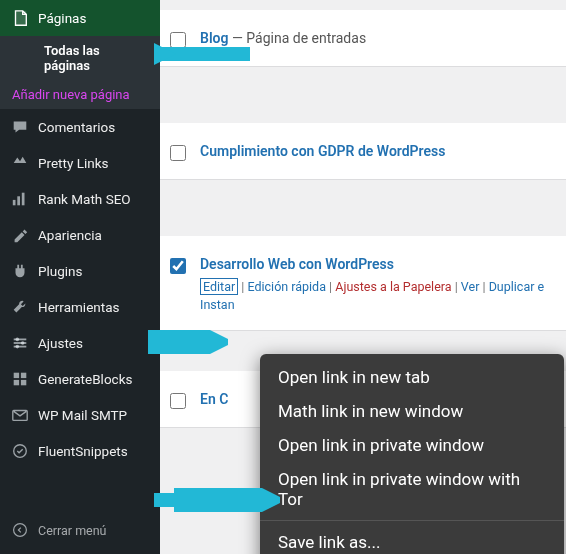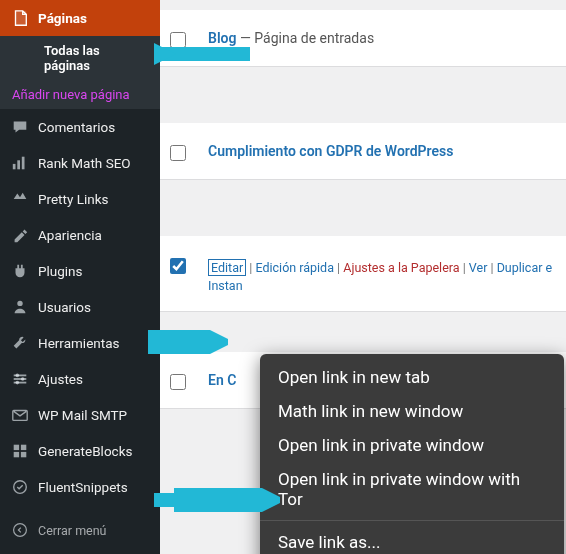--- a/index.html
+++ b/index.html
@@ -1,34 +1,34 @@
 <!DOCTYPE html>
 <html><head>
 <meta charset="utf-8">
 <style>
 * { margin:0; padding:0; box-sizing:border-box; font-family:-apple-system,BlinkMacSystemFont,"Segoe UI",Roboto,sans-serif; }
 body { width:566px; height:554px; overflow:hidden; background:#f0f0f1; position:relative; }
 
 .sidebar { width:160px; height:554px; background:#1d2327; color:#eee; position:absolute; left:0; top:0; }
 .menu-item { display:flex; align-items:center; padding:8px 10px; font-size:13.5px; color:#eee; cursor:pointer; gap:8px; }
-.menu-item.current { background:#c2410c; color:#fff; font-weight:700; position:relative; }
+.menu-item.current { background:#14532d; color:#fff; font-weight:400; position:relative; }
 .menu-item.current::after { content:""; position:absolute; right:-8px; top:50%; transform:translateY(-50%); border:8px solid transparent; border-right-color:#f0f0f1; }
 .submenu { background:#2c3338; }
 .submenu .sub-item { padding:7px 12px; font-size:13px; color:#d946ef; cursor:pointer; }
 .submenu .sub-item.active { color:#fff; font-weight:600;margin-left:32px; }
 .menu-item .ico { width:20px; height:20px; display:flex; align-items:center; justify-content:center; color:rgba(240,246,252,.6); font-size:16px; }
 .menu-item.current .ico { color:#fff; }
 .collapse { position:absolute; bottom:6px; left:0; right:0; }
 .collapse .menu-item { font-size:12.5px; color:#a7aaad; }
 
 .content { position:absolute; left:160px; top:0; right:0; bottom:0; background:#f0f0f1; padding-top:10px; }
 .row { border-bottom:1px solid #dcdcde; padding:18px 12px 18px 10px; display:flex; align-items:flex-start; gap:14px; background:#f6f7f7; }
 .row.alt { background:#fff; }
 .row input[type=checkbox]{ width:16px; height:16px; margin-top:4px; accent-color:#2271b1; }
-.row .titlewrap { flex:1;margin-left:8px; }
+.row .titlewrap { flex:1; }
 .row a.title { color:#2271b1; text-decoration:none; font-weight:600; font-size:14px; }
 .row .suffix { color:#555; font-size:14px; }
 .rowactions { font-size:12.5px; color:#777; margin-top:6px; }
 .rowactions a { color:#2271b1; text-decoration:none; }
 .rowactions a.trash { color:#b32d2e; }
 .rowactions .editbox { border:1px solid #2271b1; padding:0 2px; }
 .rowactions .sep { color:#777; }
 .rowactions .line2 { margin-top:3px; }
 
 .context { position:absolute; left:260px; top:354px; width:304px; background:#3b3b3b; color:#fff; border-radius:6px; padding:6px 0; box-shadow:0 4px 18px rgba(0,0,0,.5); z-index:60; }
@@ -64,59 +64,50 @@
     <span class="ico">
         <svg width="18" height="18" viewBox="0 0 20 20" fill="currentColor">
           <path d="M3 4h14v9H9l-4 3v-3H3z"></path>
         </svg>
       </span>
     <span>Comentarios</span>
   </div>
   <div class="menu-item">
     <span class="ico">
         <svg width="18" height="18" viewBox="0 0 20 20" fill="currentColor">
+          <path d="M3 10l4-6 3 4 3-5 4 7H3z"></path>
+        </svg>
+      </span>
+    <span>Pretty Links</span>
+  </div>
+  <div class="menu-item">
+    <span class="ico">
+        <svg width="18" height="18" viewBox="0 0 20 20" fill="currentColor">
           <rect x="2" y="11" width="3" height="6"></rect>
           <rect x="7" y="7" width="3" height="10"></rect>
           <rect x="12" y="3" width="3" height="14"></rect>
         </svg>
       </span>
     <span>Rank Math SEO</span>
   </div>
   <div class="menu-item">
     <span class="ico">
         <svg width="18" height="18" viewBox="0 0 20 20" fill="currentColor">
-          <path d="M3 10l4-6 3 4 3-5 4 7H3z"></path>
-        </svg>
-      </span>
-    <span>Pretty Links</span>
-  </div>
-  <div class="menu-item">
-    <span class="ico">
-        <svg width="18" height="18" viewBox="0 0 20 20" fill="currentColor">
           <path d="M4 15l8-8 3 3-8 8H4v-3zm9-9l2-2 3 3-2 2-3-3z"></path>
         </svg>
       </span>
     <span>Apariencia</span>
   </div>
   <div class="menu-item">
     <span class="ico">
         <svg width="18" height="18" viewBox="0 0 20 20" fill="currentColor">
           <path d="M7 3v4H5v5a5 5 0 0010 0V7h-2V3h-2v4H9V3H7z"></path>
         </svg>
       </span>
     <span>Plugins</span>
-  </div>
-  <div class="menu-item">
-    <span class="ico">
-        <svg width="18" height="18" viewBox="0 0 20 20" fill="currentColor">
-          <circle cx="10" cy="6" r="3"></circle>
-          <path d="M4 17c0-3 3-5 6-5s6 2 6 5H4z"></path>
-        </svg>
-      </span>
-    <span>Usuarios</span>
   </div>
   <div class="menu-item">
     <span class="ico">
         <svg width="18" height="18" viewBox="0 0 20 20" fill="currentColor">
           <path d="M13 3a4 4 0 00-4 4l-6 6 3 3 6-6a4 4 0 004-4l-3 3-2-2 3-3z"></path>
         </svg>
       </span>
     <span>Herramientas</span>
   </div>
   <div class="menu-item">
@@ -128,36 +119,36 @@
           <circle cx="7" cy="6" r="2"></circle>
           <circle cx="13" cy="10" r="2"></circle>
           <circle cx="7" cy="14" r="2"></circle>
         </svg>
       </span>
     <span>Ajustes</span>
   </div>
   <div class="menu-item">
     <span class="ico">
         <svg width="18" height="18" viewBox="0 0 20 20" fill="currentColor">
-          <rect x="2" y="5" width="16" height="11" rx="1" fill="none" stroke="currentColor" stroke-width="1.5"></rect>
-          <path d="M3 6l7 5 7-5" fill="none" stroke="currentColor" stroke-width="1.5"></path>
-        </svg>
-      </span>
-    <span>WP Mail SMTP</span>
-  </div>
-  <div class="menu-item">
-    <span class="ico">
-        <svg width="18" height="18" viewBox="0 0 20 20" fill="currentColor">
           <rect x="3" y="3" width="6" height="6"></rect>
           <rect x="11" y="3" width="6" height="6"></rect>
           <rect x="3" y="11" width="6" height="6"></rect>
           <rect x="11" y="11" width="6" height="6"></rect>
         </svg>
       </span>
     <span>GenerateBlocks</span>
+  </div>
+  <div class="menu-item">
+    <span class="ico">
+        <svg width="18" height="18" viewBox="0 0 20 20" fill="currentColor">
+          <rect x="2" y="5" width="16" height="11" rx="1" fill="none" stroke="currentColor" stroke-width="1.5"></rect>
+          <path d="M3 6l7 5 7-5" fill="none" stroke="currentColor" stroke-width="1.5"></path>
+        </svg>
+      </span>
+    <span>WP Mail SMTP</span>
   </div>
   <div class="menu-item">
     <span class="ico">
         <svg width="18" height="18" viewBox="0 0 20 20" fill="currentColor">
           <circle cx="10" cy="10" r="7" fill="none" stroke="currentColor" stroke-width="1.5"></circle>
           <path d="M7 10l2 2 4-4" fill="none" stroke="currentColor" stroke-width="1.5"></path>
         </svg>
       </span>
     <span>FluentSnippets</span>
   </div>
@@ -190,20 +181,21 @@
     <div class="titlewrap">
       <a href="#" class="title">Cumplimiento con GDPR de WordPress</a>
     </div>
   </div>
 
   <div class="spacer2"></div>
 
   <div class="row alt">
     <input type="checkbox" checked="" style="">
     <div class="titlewrap">
+      <a href="#" class="title">Desarrollo Web con WordPress</a>
       <div class="rowactions">
         <a href="#" class="editbox">Editar</a><span class="sep"> | </span><a href="#">Edición rápida</a><span class="sep"> | </span><a href="#" class="trash">Ajustes a la Papelera</a><span class="sep"> | </span><a href="#">Ver</a><span class="sep"> | </span><a href="#">Duplicar e</a>
         <div class="line2"><a href="#">Instan</a></div>
       </div>
     </div>
   </div>
 
   <div class="spacer"></div>
 
   <div class="row alt">

